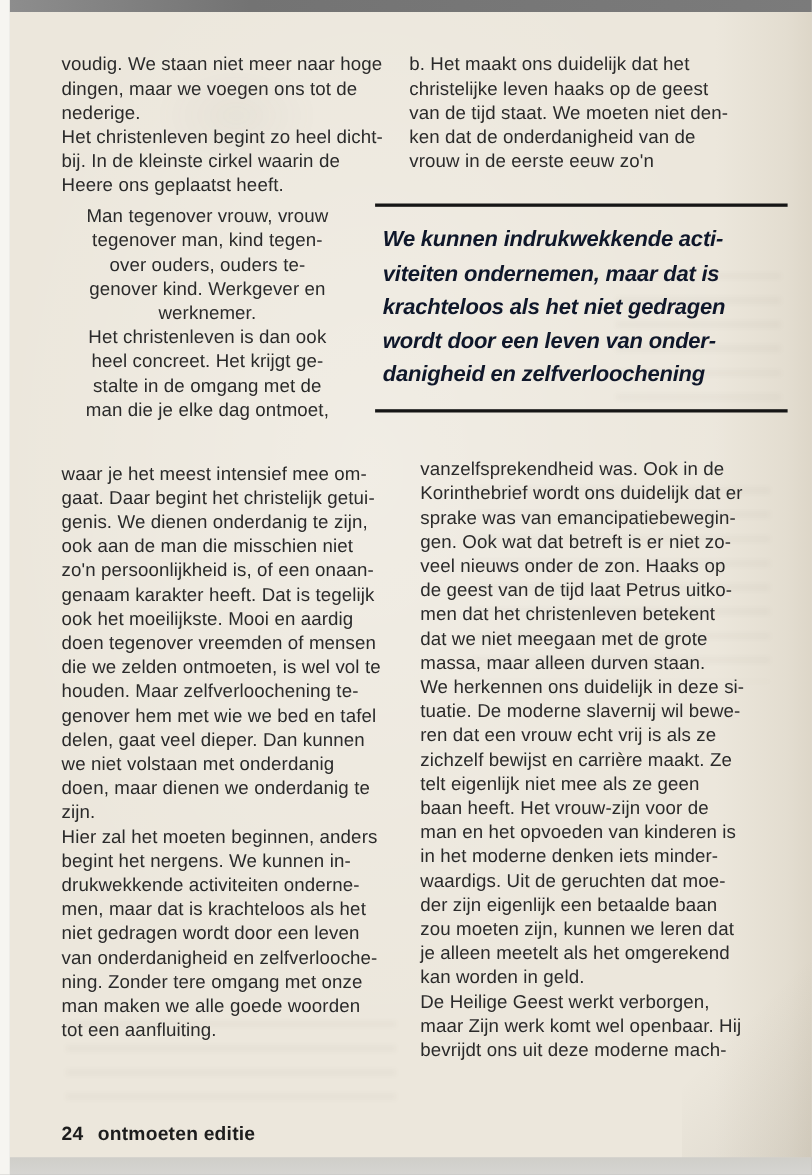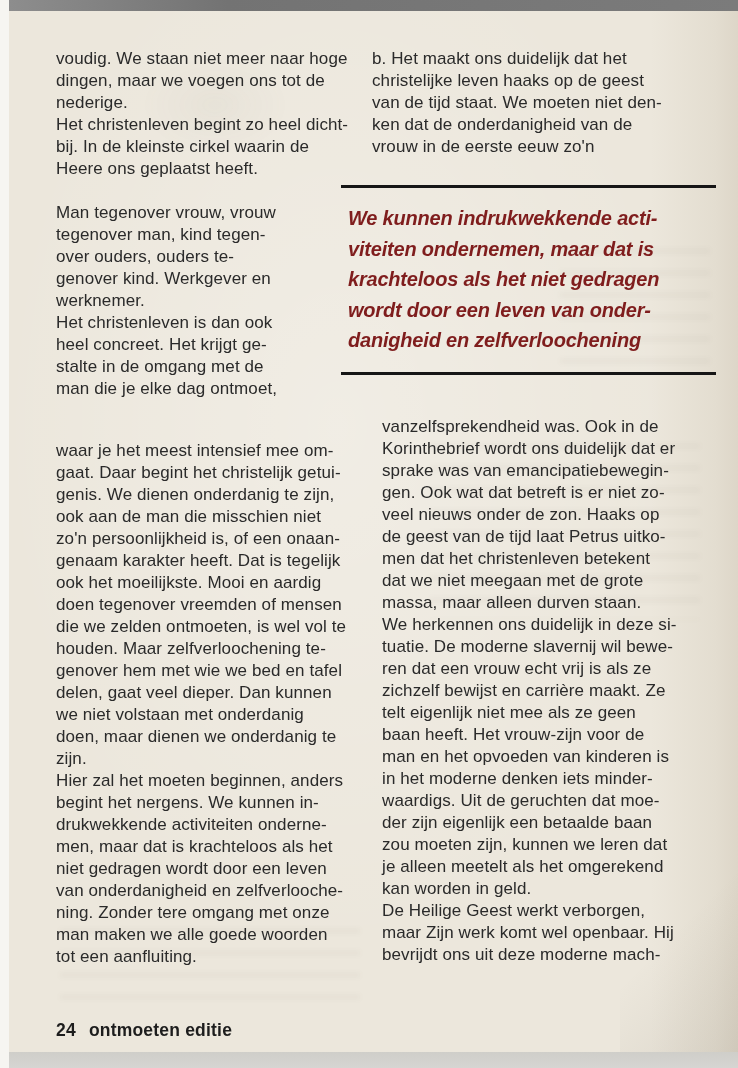--- a/index.html
+++ b/index.html
@@ -43,41 +43,41 @@
   
   .textblock {
     position: absolute;
     white-space: pre-line;
     font-size: 17px;
     line-height: 22px;
     letter-spacing: 0.1px;
     color: #2a2a2a;
   }
   .left-seg1 { left: 56px; top: 48px;  width: 318px; }
-  .left-seg2 { left: 56px; top: 202px; width: 265px; }
-  .left-seg3 { left: 56px; top: 440px; width: 318px; }
+  .left-seg2 { left: 56px; top: 186px; width: 265px; text-align: center; }
+  .left-seg3 { left: 56px; top: 420px; width: 318px; }
   .right-seg1 { left: 372px; top: 48px;  width: 332px; }
   .right-seg2 { left: 382px; top: 416px; width: 332px; }
   
   .pull-quote {
     position: absolute; left: 341px; top: 185px; width: 375px;
     border-top: 3px solid #161616;
     border-bottom: 3px solid #161616;
     padding: 15px 2px 16px 7px;
     box-sizing: border-box;
     background: transparent;
   }
   .pull-quote-text {
     white-space: pre-line;
     font-size: 20px;
     line-height: 30.5px;
     font-weight: bold;
     font-style: italic;
     letter-spacing: -0.2px;
-    color: #7f1d1d;
+    color: #0f172a;
   }
   
   .footer {
     position: absolute; left: 56px; top: 1020px;
     display: inline-flex; align-items: flex-end; gap: 13px;
     font-size: 17.5px; font-weight: bold; letter-spacing: 0.2px;
     color: #1d1d1d;
   }
   
   .ghost {

